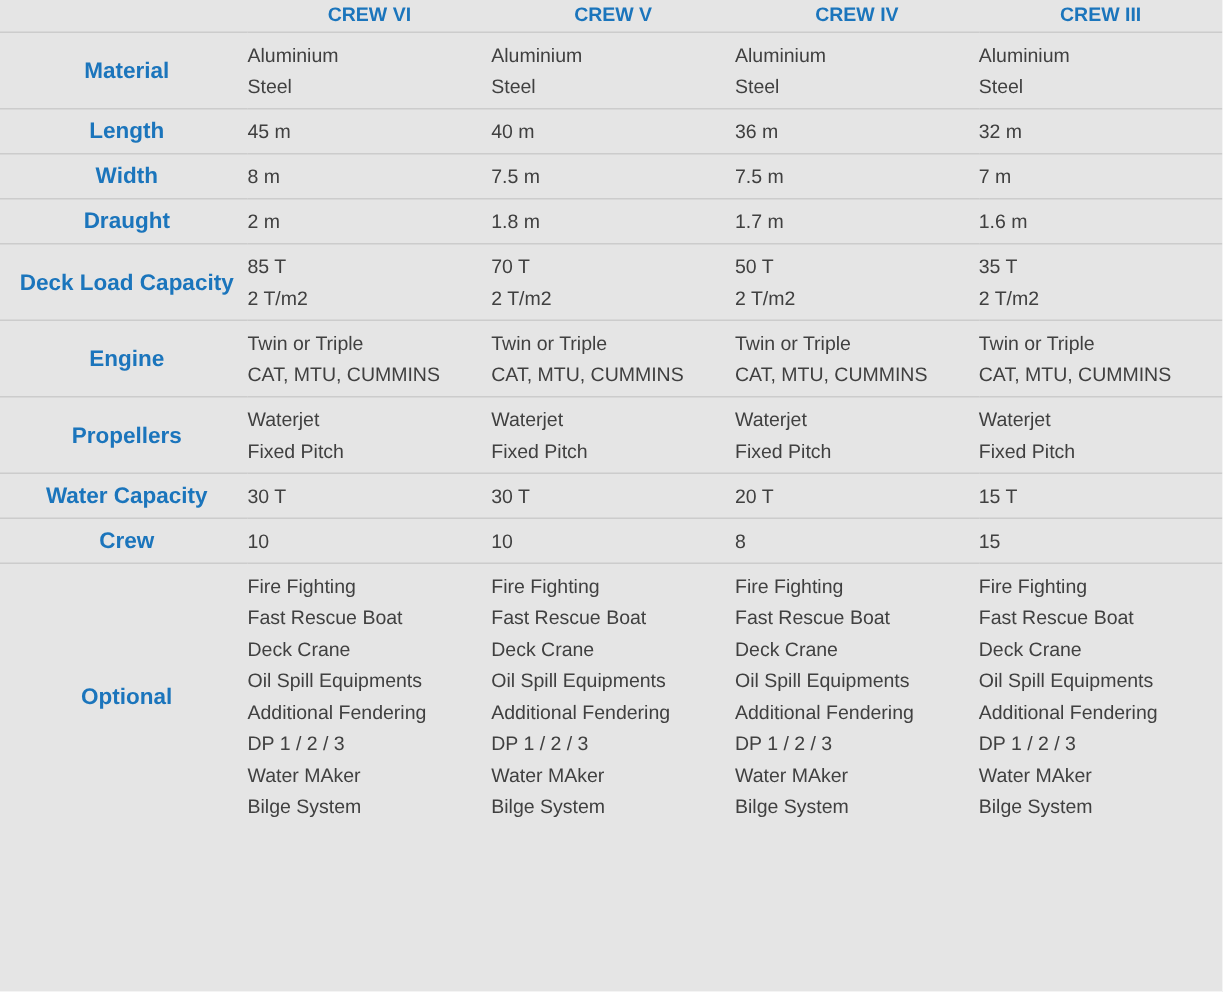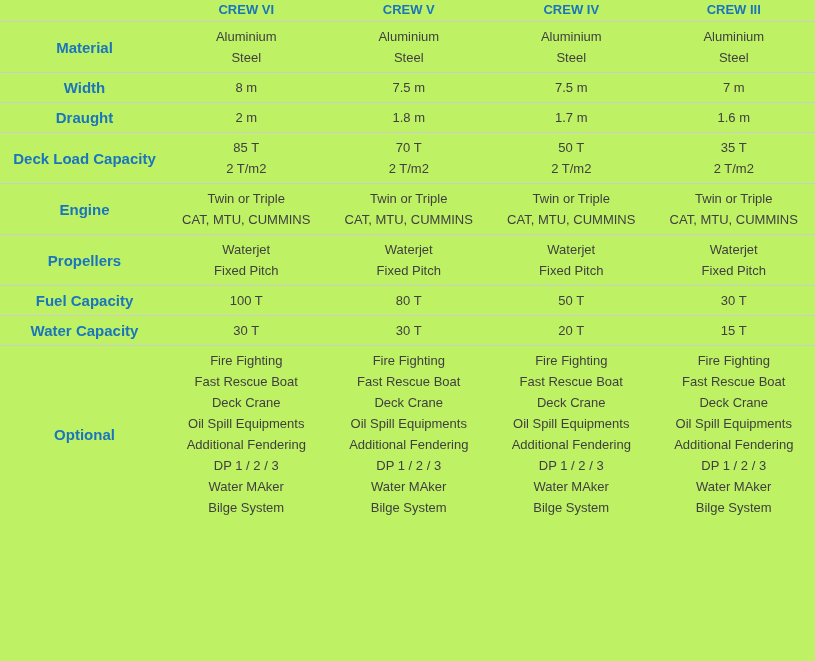--- a/index.html
+++ b/index.html
@@ -5,21 +5,21 @@
   html, body {
     margin: 0;
     padding: 0;
     background: #ffffff;
     font-family: "Liberation Sans", "DejaVu Sans", sans-serif;
   }
   .page {
     width: 815px;
     height: 661px;
     overflow: hidden;
-    background: #bef264;
+    background: #e5e5e5;
   }
   table.specs {
     width: 815px;
     border-collapse: collapse;
     table-layout: fixed;
   }
   col.label-col { width: 165px; }
   thead th {
     font-size: 13px;
     font-weight: bold;
@@ -38,21 +38,21 @@
     font-weight: bold;
     color: #1b75bc;
     text-align: center;
     vertical-align: middle;
     padding: 4px 4px 4px 8px;
     line-height: 21px;
   }
   td.cell {
     font-size: 13px;
     color: #404040;
-    text-align: center;
+    text-align: left;
     vertical-align: middle;
     padding: 4px 0;
   }
   td.cell div {
     line-height: 21px;
     white-space: nowrap;
   }
 </style>
 </head>
 <body>
@@ -89,20 +89,35 @@
           <td class="cell">
             <div>Aluminium</div>
             <div>Steel</div>
           </td>
           <td class="cell">
             <div>Aluminium</div>
             <div>Steel</div>
           </td>
         </tr>
         <tr>
+          <td class="row-label">Length</td>
+          <td class="cell">
+            <div>45 m</div>
+          </td>
+          <td class="cell">
+            <div>40 m</div>
+          </td>
+          <td class="cell">
+            <div>36 m</div>
+          </td>
+          <td class="cell">
+            <div>32 m</div>
+          </td>
+        </tr>
+        <tr>
           <td class="row-label">Width</td>
           <td class="cell">
             <div>8 m</div>
           </td>
           <td class="cell">
             <div>7.5 m</div>
           </td>
           <td class="cell">
             <div>7.5 m</div>
           </td>
@@ -176,47 +191,47 @@
           <td class="cell">
             <div>Waterjet</div>
             <div>Fixed Pitch</div>
           </td>
           <td class="cell">
             <div>Waterjet</div>
             <div>Fixed Pitch</div>
           </td>
         </tr>
         <tr>
-          <td class="row-label">Fuel Capacity</td>
-          <td class="cell">
-            <div>100 T</div>
-          </td>
-          <td class="cell">
-            <div>80 T</div>
-          </td>
-          <td class="cell">
-            <div>50 T</div>
-          </td>
+          <td class="row-label">Water Capacity</td>
           <td class="cell">
             <div>30 T</div>
           </td>
-        </tr>
-        <tr>
-          <td class="row-label">Water Capacity</td>
           <td class="cell">
             <div>30 T</div>
           </td>
           <td class="cell">
-            <div>30 T</div>
-          </td>
-          <td class="cell">
             <div>20 T</div>
           </td>
           <td class="cell">
             <div>15 T</div>
+          </td>
+        </tr>
+        <tr>
+          <td class="row-label">Crew</td>
+          <td class="cell">
+            <div>10</div>
+          </td>
+          <td class="cell">
+            <div>10</div>
+          </td>
+          <td class="cell">
+            <div>8</div>
+          </td>
+          <td class="cell">
+            <div>15</div>
           </td>
         </tr>
         <tr>
           <td class="row-label">Optional</td>
           <td class="cell">
             <div>Fire Fighting</div>
             <div>Fast Rescue Boat</div>
             <div>Deck Crane</div>
             <div>Oil Spill Equipments</div>
             <div>Additional Fendering</div>

